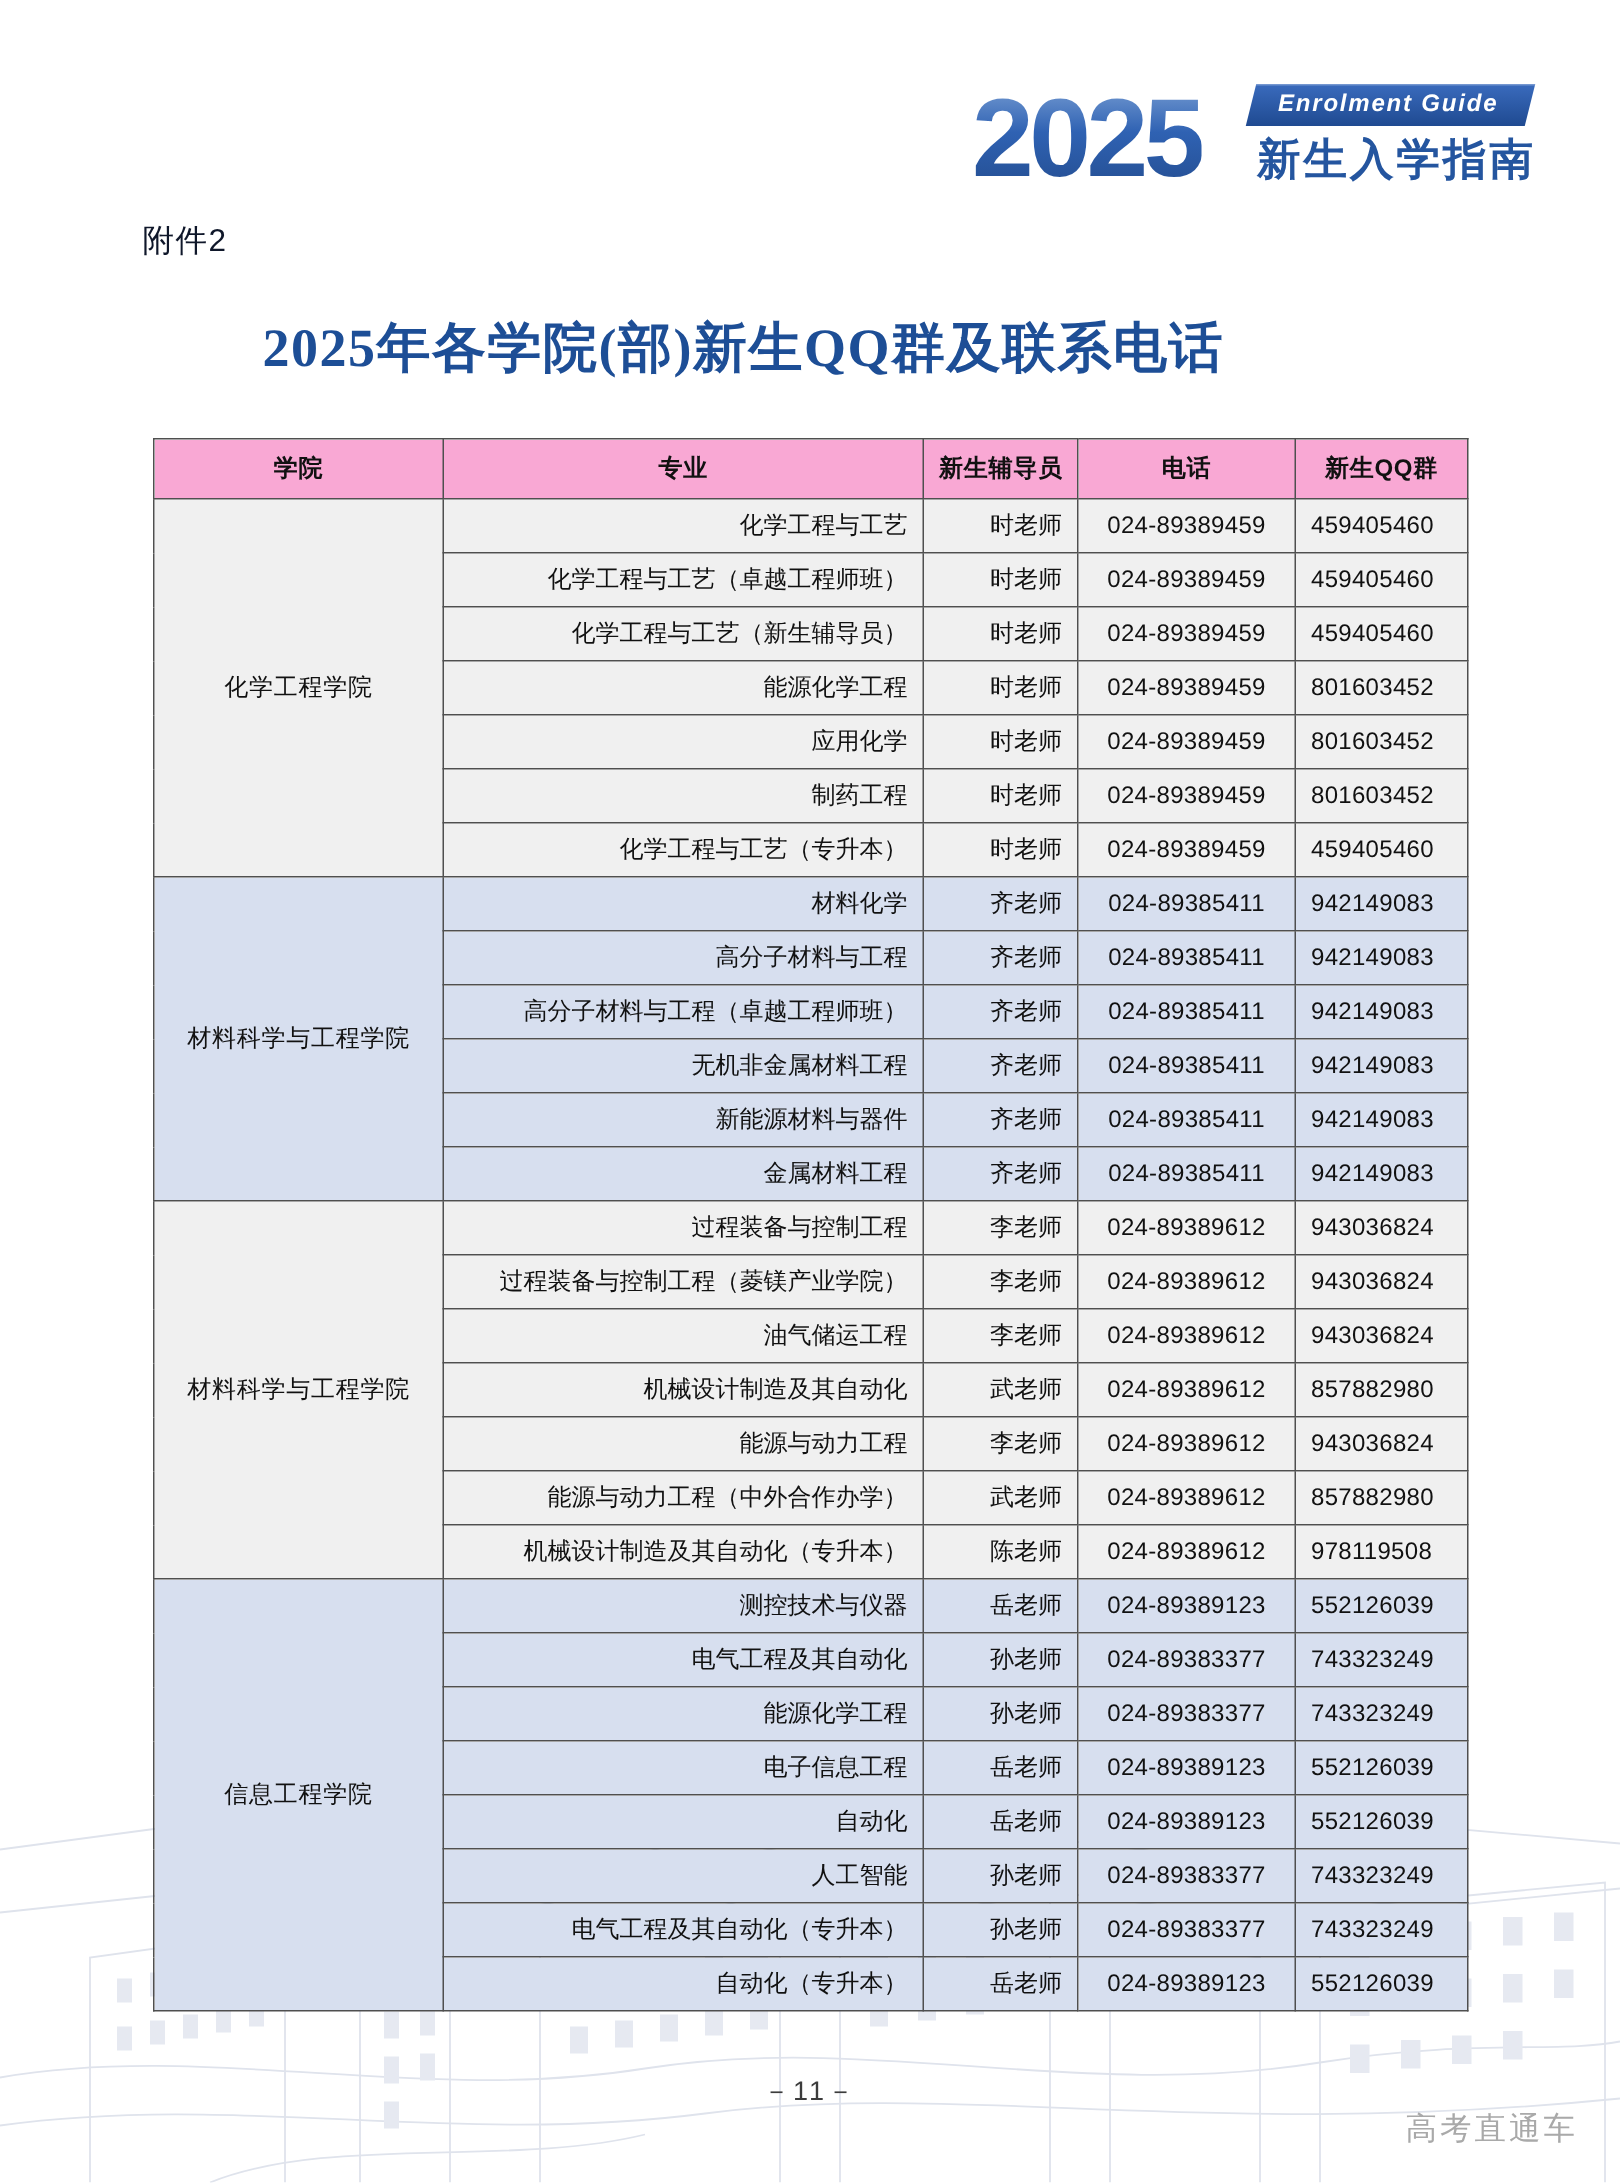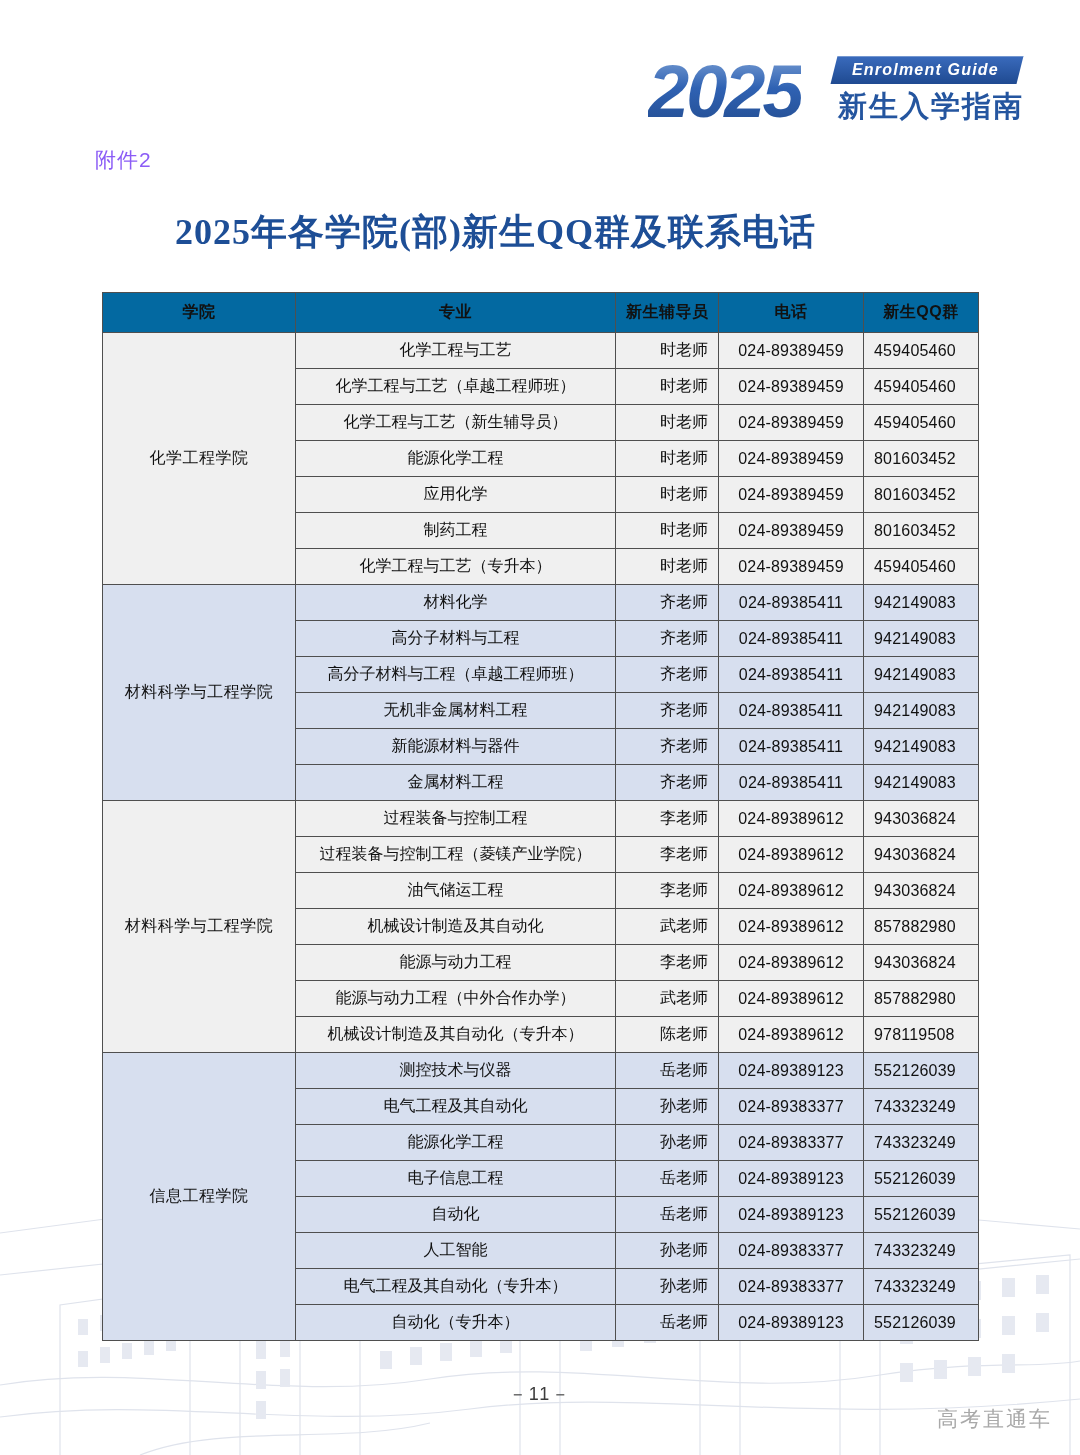--- a/index.html
+++ b/index.html
@@ -35,21 +35,20 @@
     height: 88px;
     z-index: 2;
   }
   .logo-year {
     position: absolute;
     left: 0;
     top: 0;
     font-family: "Liberation Sans", sans-serif;
     font-size: 74px;
     font-weight: 800;
-    font-style: italic;
     letter-spacing: -3px;
     line-height: 80px;
     color: #2b5cab;
     background: linear-gradient(180deg, #7fa3d6 0%, #2f62b3 45%, #234c8e 100%);
     -webkit-background-clip: text;
     background-clip: text;
     -webkit-text-fill-color: transparent;
     text-shadow: 0 0 0 rgba(0,0,0,0);
   }
   .logo-right {
@@ -89,21 +88,21 @@
     text-align: left;
     padding-left: 4px;
   }
 
   
   .attachment-label {
     position: absolute;
     left: 95px;
     top: 146px;
     font-size: 21px;
-    color: #8b5cf6;
+    color: #0f172a;
     letter-spacing: 1px;
     z-index: 2;
   }
 
   
   .page-title {
     position: absolute;
     top: 208px;
     left: 0;
     width: 991px;
@@ -136,37 +135,37 @@
     border: 1px solid #4f4f4f;
     padding: 0 10px;
     height: 36px;
     box-sizing: border-box;
     font-weight: 400;
     vertical-align: middle;
     white-space: nowrap;
     overflow: hidden;
   }
   table.qq-table thead th {
-    background: #0369a1;
+    background: #f9a8d4;
     text-align: center;
     font-weight: 700;
     height: 40px;
     letter-spacing: 0.5px;
   }
   .col-college  { width: 193px; }
   .col-major    { width: 320px; }
   .col-advisor  { width: 103px; }
   .col-phone    { width: 145px; }
   .col-qq       { width: 115px; }
 
   td.c-college {
     text-align: center;
     letter-spacing: 0.5px;
   }
-  td.c-major   { text-align: center;   padding-left: 12px; }
+  td.c-major   { text-align: right;   padding-left: 12px; }
   td.c-advisor { text-align: right; }
   td.c-phone   { text-align: center; letter-spacing: 0.2px; }
   td.c-qq      { text-align: left; letter-spacing: 0.2px; margin-top: 39px; }
 
   tr.band-gray  td { background: #f0f0f0; }
   tr.band-blue  td { background: #d7dfef; }
 
   
   .page-number {
     position: absolute;

